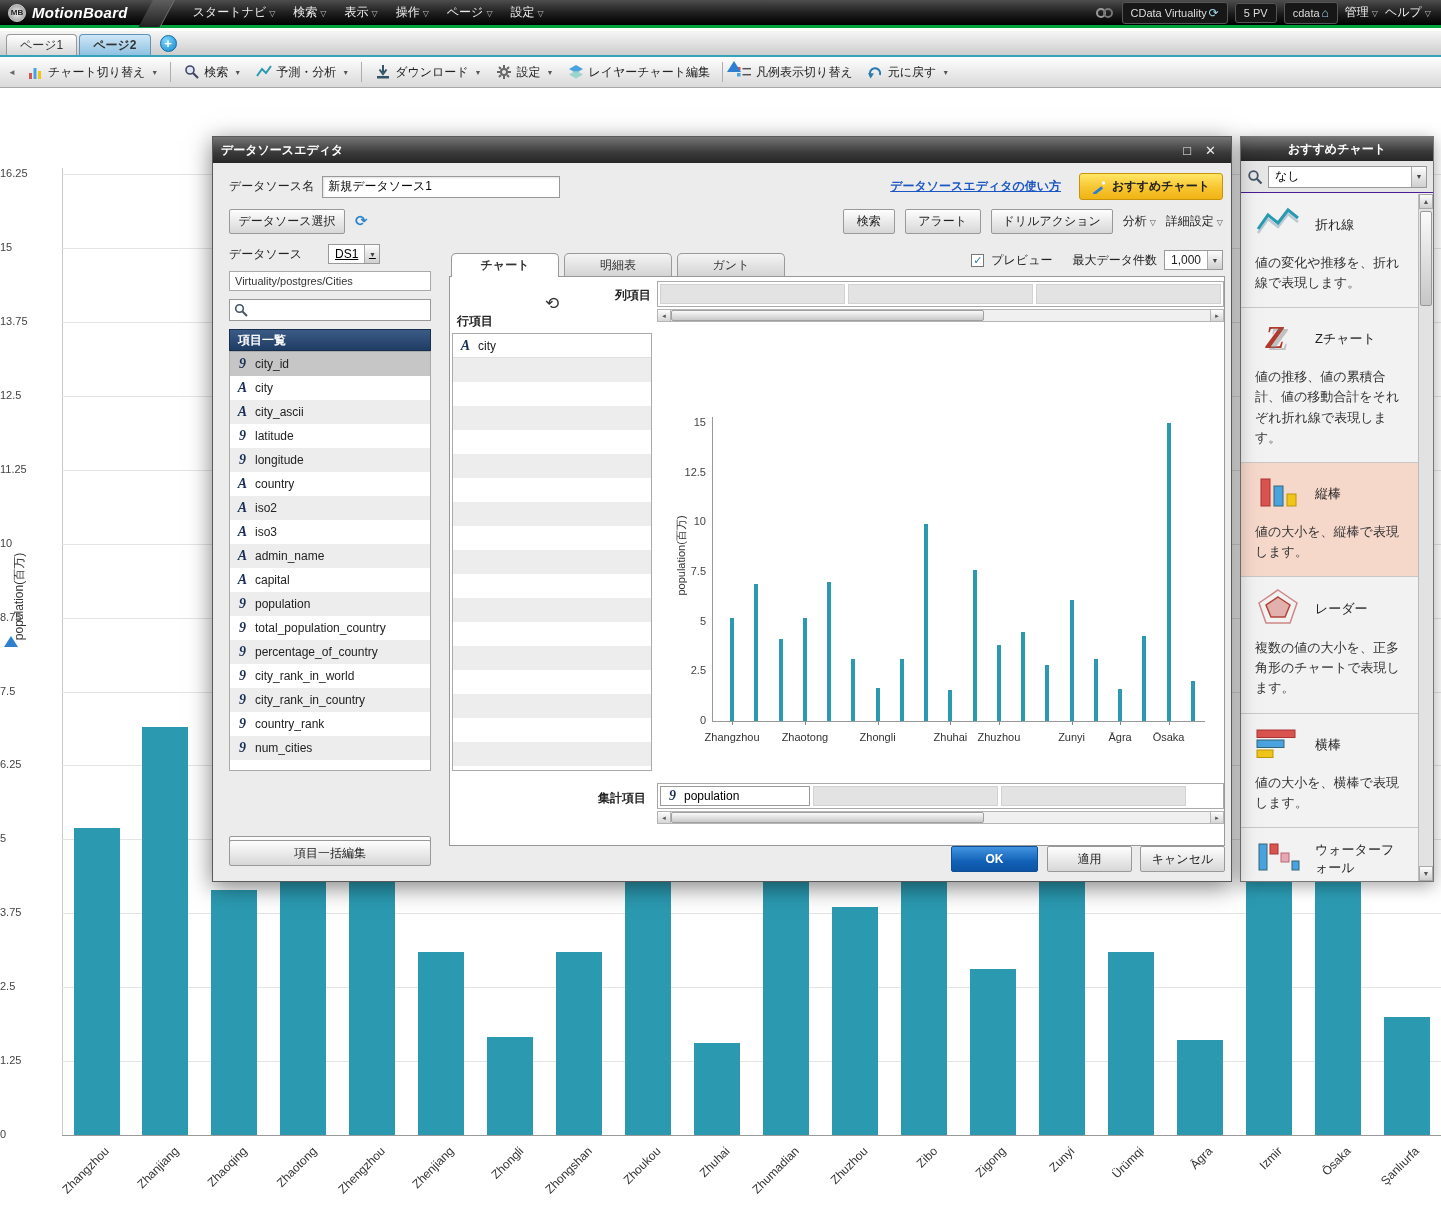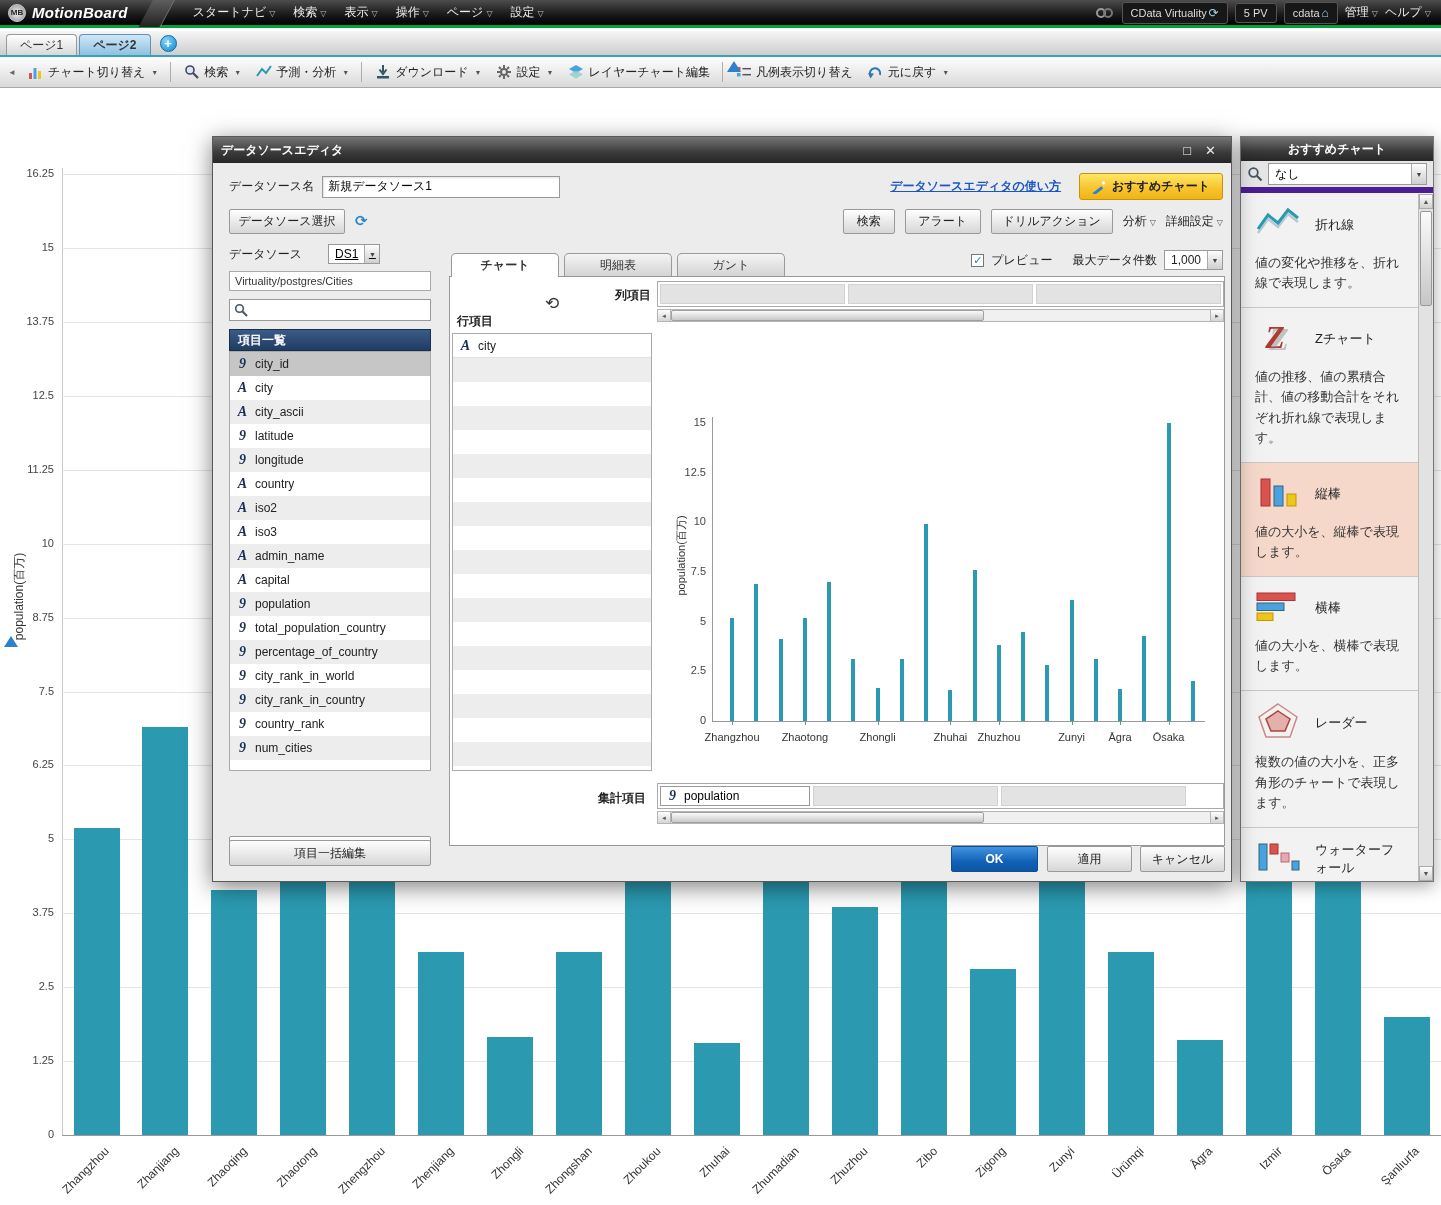--- a/index.html
+++ b/index.html
@@ -49,21 +49,21 @@
   .tsep { width:1px; height:20px; background:#adadad; margin:0 5px; }
   .tri-up { position:absolute; left:727px; top:4px; width:0; height:0;
     border-left:7px solid transparent; border-right:7px solid transparent; border-bottom:11px solid #2f7fd0; }
 
   
   #content { position:absolute; top:88px; left:0; right:0; bottom:0; background:#fff; z-index:1; }
   #main-chart { position:absolute; inset:0; }
   .grid { position:absolute; left:62px; right:0; height:1px; background:#e4e4e4; }
   .vaxis { position:absolute; left:62px; top:80px; height:967px; width:1px; background:#c9c9c9; }
   .haxis { position:absolute; left:62px; right:0; height:1px; background:#999; }
-  .ytick { position:absolute; left:0; width:54px; text-align:right; font-size:11px; color:#444; }
+  .ytick { position:absolute; left:0; width:54px; font-size:11px; color:#444; }
   .bar { position:absolute; background:#2b9ab1; }
   .xlabel { position:absolute; transform:rotate(-45deg); transform-origin:100% 0; font-size:12px; color:#333; white-space:nowrap; }
   .ylabel-main { position:absolute; left:-46px; top:500px; width:130px; text-align:center;
     transform:rotate(-90deg); font-size:12px; color:#333; }
   .tri-left { position:absolute; left:4px; top:548px; width:0; height:0;
     border-left:7px solid transparent; border-right:7px solid transparent; border-bottom:11px solid #2f7fd0; }
 
   
   #dialog { position:absolute; left:212px; top:136px; width:1020px; height:746px;
     background:#ececec; border:1px solid #5a5a5a; box-shadow:0 5px 22px rgba(0,0,0,.5); z-index:30; }
@@ -160,21 +160,21 @@
   .okbtn { position:absolute; left:738px; top:709px; width:87px; height:26px; font-size:12px; font-weight:bold; color:#fff;
     background:linear-gradient(#4294e0,#1261b8 60%,#0d54a4); border:1px solid #0e4f96; border-radius:2px; font-family:inherit; }
   .applybtn { position:absolute; left:834px; top:709px; width:85px; height:26px; }
   .cancelbtn { position:absolute; left:927px; top:709px; width:85px; height:26px; }
 
   
   #recpanel { position:absolute; left:1240px; top:136px; width:194px; height:746px; background:#f0f0f0;
     border:1px solid #777; box-shadow:0 4px 16px rgba(0,0,0,.35); z-index:25; overflow:hidden; }
   .rhead { height:24px; background:linear-gradient(#757575,#3a3a3a 60%,#262626); color:#fff; font-size:12px; font-weight:bold;
     display:flex; align-items:center; justify-content:center; }
-  .rsearch { height:32px; display:flex; align-items:center; gap:5px; padding:0 6px; background:#e6e6e6; border-bottom:6px solid #4c1d95; }
+  .rsearch { height:32px; display:flex; align-items:center; gap:5px; padding:0 6px; background:#e6e6e6; border-bottom:1px solid #4c1d95; }
   .rsel { flex:1; height:22px; justify-content:space-between; display:flex; }
   .rsel .combo-text { flex:1; }
   .rcards { position:absolute; left:0; right:15px; top:57px; bottom:0; overflow:hidden; background:#f2f2f2; }
   .rec-card { padding:11px 12px 14px 14px; border-bottom:1px solid #c8c8c8; }
   .rec-card.hl { background:#f6d8cb; }
   .rec-head { display:flex; align-items:center; gap:14px; min-height:40px; }
   .rec-title { font-size:13px; color:#222; }
   .rec-desc { font-size:13px; color:#333; line-height:1.55; margin-top:8px; }
   .vsb { position:absolute; right:0; top:57px; bottom:0; width:15px; background:#e2e2e2; border-left:1px solid #bbb; }
   .vsb-arrow { position:absolute; left:0; right:0; height:15px; background:linear-gradient(#fdfdfd,#cfcfcf);
@@ -690,38 +690,38 @@
                 <rect x="6" y="4" width="9" height="27" fill="#d9534f" stroke="#a33" stroke-width="1"></rect>
                 <rect x="19" y="11" width="9" height="20" fill="#4aa3df" stroke="#367" stroke-width="1"></rect>
                 <rect x="32" y="19" width="9" height="12" fill="#f0c419" stroke="#b90" stroke-width="1"></rect>
               </svg></span>
             <span class="rec-title">縦棒</span>
           </div>
           <div class="rec-desc">値の大小を、縦棒で表現します。</div>
         </div>
         <div class="rec-card">
           <div class="rec-head">
+            <span><svg width="46" height="38">
+                <polygon points="23,2 42,15 35,35 11,35 4,15" fill="none" stroke="#c88" stroke-width="1.5"></polygon>
+                <polygon points="23,9 35,17 30,29 16,29 11,17" fill="rgba(200,70,60,.38)" stroke="#b04438" stroke-width="1.5"></polygon>
+              </svg></span>
+            <span class="rec-title">レーダー</span>
+          </div>
+          <div class="rec-desc">複数の値の大小を、正多角形のチャートで表現します。</div>
+        </div>
+        <div class="rec-card">
+          <div class="rec-head">
             <span><svg width="46" height="34">
                 <rect x="2" y="4" width="38" height="7.5" fill="#d9534f" stroke="#a33" stroke-width="1"></rect>
                 <rect x="2" y="14" width="27" height="7.5" fill="#4aa3df" stroke="#367" stroke-width="1"></rect>
                 <rect x="2" y="24" width="16" height="7.5" fill="#f0c419" stroke="#b90" stroke-width="1"></rect>
               </svg></span>
             <span class="rec-title">横棒</span>
           </div>
           <div class="rec-desc">値の大小を、横棒で表現します。</div>
-        </div>
-        <div class="rec-card">
-          <div class="rec-head">
-            <span><svg width="46" height="38">
-                <polygon points="23,2 42,15 35,35 11,35 4,15" fill="none" stroke="#c88" stroke-width="1.5"></polygon>
-                <polygon points="23,9 35,17 30,29 16,29 11,17" fill="rgba(200,70,60,.38)" stroke="#b04438" stroke-width="1.5"></polygon>
-              </svg></span>
-            <span class="rec-title">レーダー</span>
-          </div>
-          <div class="rec-desc">複数の値の大小を、正多角形のチャートで表現します。</div>
         </div>
         <div class="rec-card">
           <div class="rec-head">
             <span><svg width="46" height="36">
                 <rect x="4" y="5" width="8" height="26" fill="#4aa3df" stroke="#367" stroke-width="1"></rect>
                 <rect x="15" y="5" width="8" height="10" fill="#d9534f" stroke="#a33" stroke-width="1"></rect>
                 <rect x="26" y="14" width="8" height="9" fill="#e8a7b4" stroke="#b67" stroke-width="1"></rect>
                 <rect x="37" y="22" width="7" height="9" fill="#4aa3df" stroke="#367" stroke-width="1"></rect>
               </svg></span>
             <span class="rec-title">ウォーターフォール</span>

